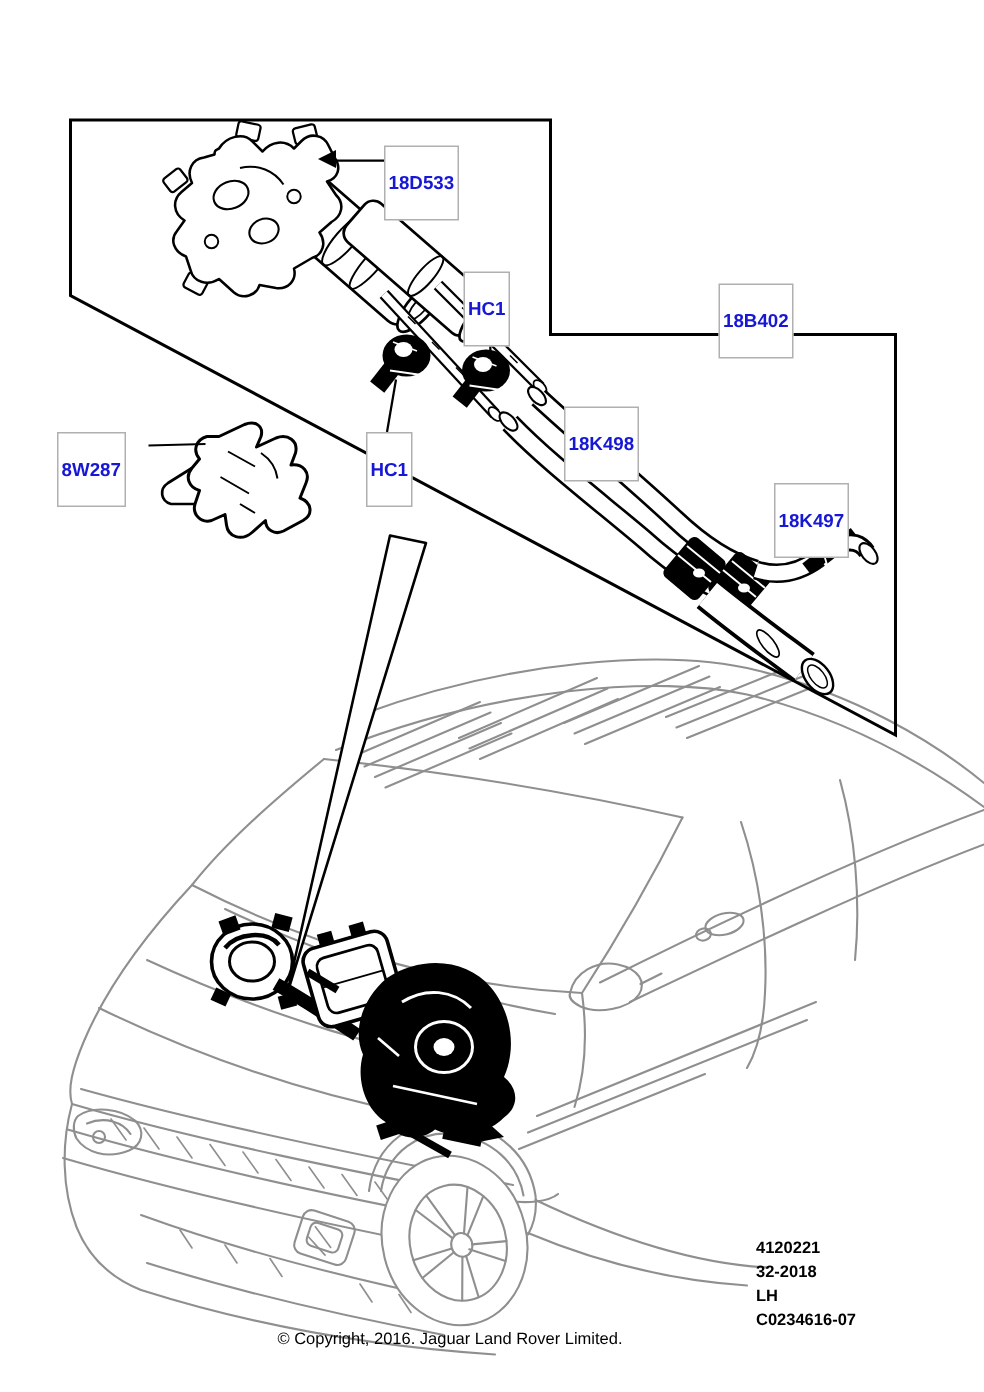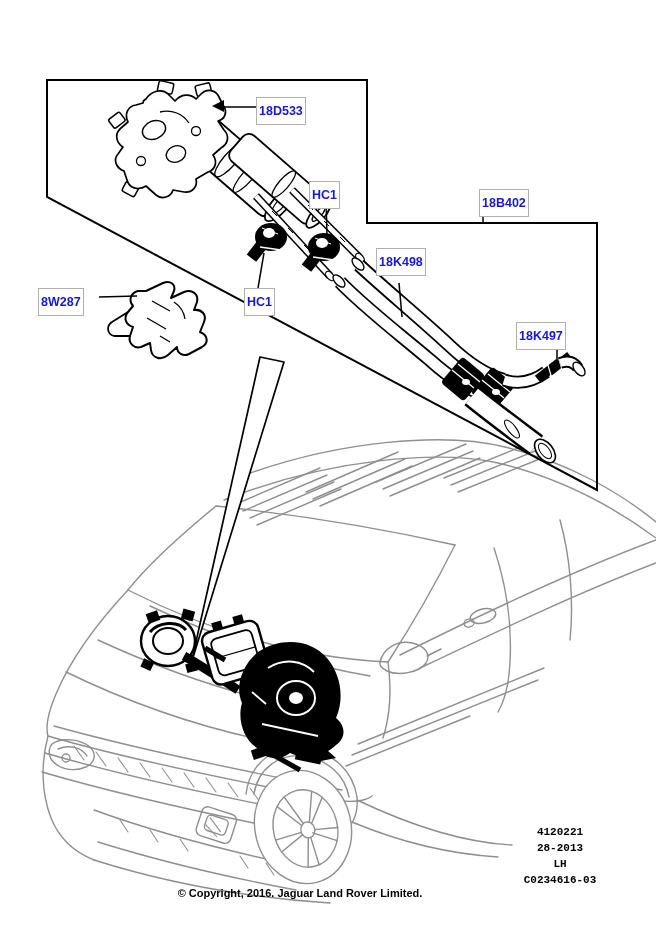--- a/index.html
+++ b/index.html
@@ -9,31 +9,31 @@
   }
   #canvas{position:absolute;left:0;top:0;}
   .part-label{
     position:absolute;
     background:#ffffff;
     border:1px solid #b0b0b0;
     color:#1717d6;
     font-weight:bold;
     font-size:12.5px;
     line-height:14px;
-    padding:6px 2px;
+    padding:17px 2px;
     white-space:nowrap;
     cursor:pointer;
   }
   .ref-block{
     position:absolute;left:504px;top:824px;width:112px;
-    text-align:center;color:#000;font-weight:bold;font-size:11px;line-height:16px;font-family:Liberation Mono, monospace;
+    color:#000;font-weight:bold;font-size:11px;line-height:16px;
   }
   .copyright{
     position:absolute;left:0;top:887px;width:600px;
-    text-align:center;color:#000;font-weight:bold;font-size:11px;
+    text-align:center;color:#000;font-weight:normal;font-size:11px;
   }
 </style>
 </head>
 <body>
 
 <svg id="canvas" width="656" height="928" viewBox="0 0 656 928">
 
   <g stroke="#8f8f8f" stroke-width="1.4" fill="none" stroke-linecap="round">
 
     <path d="M242,476 C340,440 445,432 505,447 C570,463 622,494 656,522"></path>
@@ -257,25 +257,25 @@
     <line x1="399" y1="283" x2="402" y2="317"></line>
     <line x1="99" y1="297" x2="137" y2="296"></line>
     <line x1="258" y1="288" x2="264" y2="253"></line>
     <line x1="557" y1="340" x2="557" y2="370"></line>
   </g>
 </svg>
 
 <div class="part-label" style="left:256px;top:97px">18D533</div>
 <div class="part-label" style="left:309px;top:181px">HC1</div>
 <div class="part-label" style="left:479px;top:189px">18B402</div>
-<div class="part-label" style="left:376px;top:248px">18K498</div>
+<div class="part-label" style="left:376px;top:271px">18K498</div>
 <div class="part-label" style="left:38px;top:288px">8W287</div>
 <div class="part-label" style="left:244px;top:288px">HC1</div>
 <div class="part-label" style="left:516px;top:322px">18K497</div>
 
 <div class="ref-block">
   <div>4120221</div>
-  <div>28-2013</div>
+  <div>32-2018</div>
   <div>LH</div>
-  <div>C0234616-03</div>
+  <div>C0234616-07</div>
 </div>
 
 <div class="copyright">© Copyright, 2016. Jaguar Land Rover Limited.</div>
 
 </body></html>

